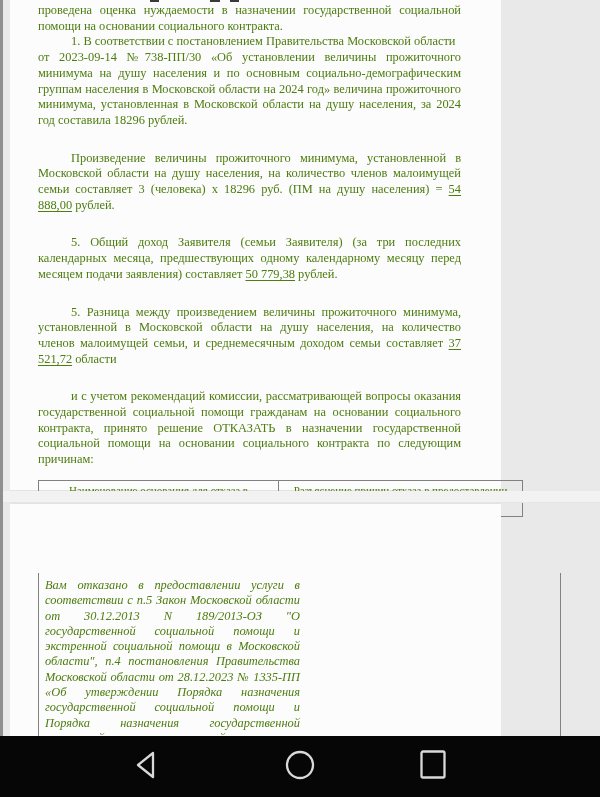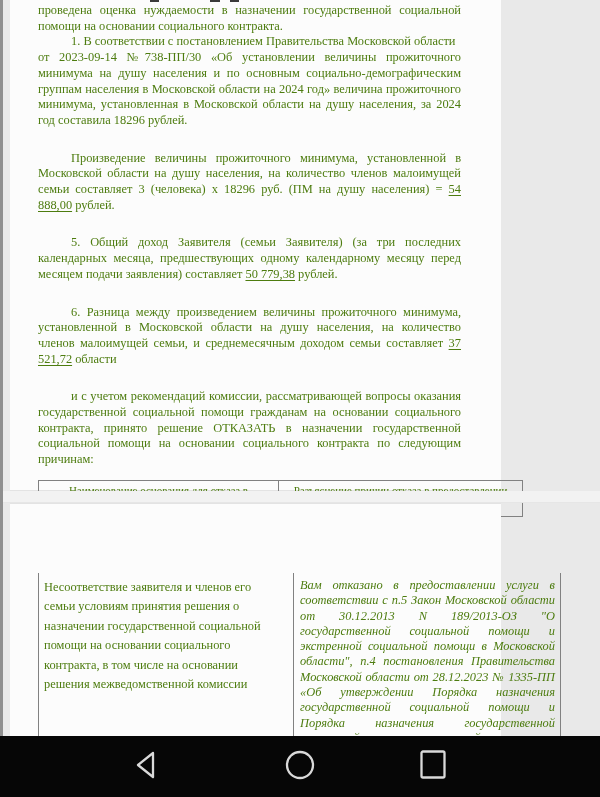--- a/index.html
+++ b/index.html
@@ -53,35 +53,34 @@
         <div class="clip-mark" style="left:200px;width:10px;"></div>
         <div class="clip-mark" style="left:220px;width:9px;"></div>
       </div>
 
       <div class="body-text">
           <p class="jst "><span>проведена оценка нуждаемости в назначении государственной социальной помощи на основании социального контракта.</span></p>
           <p class="ind "><span>1. В соответствии с постановлением Правительства Московской области</span></p>
           <p class="jst "><span>от 2023-09-14 №738-ПП/30 «Об установлении величины прожиточного минимума на душу населения и по основным социально-демографическим группам населения в Московской области на 2024 год» величина прожиточного минимума, установленная в Московской области на душу населения, за 2024 год составила 18296 рублей.</span></p>
           <p class="ind jst gap"><span>Произведение величины прожиточного минимума, установленной в Московской области на душу населения, на количество членов малоимущей семьи составляет 3 (человека) х 18296 руб. (ПМ на душу населения) = </span><span class="u">54 888,00</span><span> рублей.</span></p>
           <p class="ind jst gap"><span>5. Общий доход Заявителя (семьи Заявителя) (за три последних календарных месяца, предшествующих одному календарному месяцу перед месяцем подачи заявления) составляет </span><span class="u">50 779,38</span><span> рублей.</span></p>
-          <p class="ind jst gap"><span>6. Разница между произведением величины прожиточного минимума, установленной в Московской области на душу населения, на количество членов малоимущей семьи, и среднемесячным доходом семьи составляет </span><span class="u">37 521,72</span><span> области</span></p>
+          <p class="ind jst gap"><span>5. Разница между произведением величины прожиточного минимума, установленной в Московской области на душу населения, на количество членов малоимущей семьи, и среднемесячным доходом семьи составляет </span><span class="u">37 521,72</span><span> области</span></p>
           <p class="ind jst gap"><span>и с учетом рекомендаций комиссии, рассматривающей вопросы оказания государственной социальной помощи гражданам на основании социального контракта, принято решение ОТКАЗАТЬ в назначении государственной социальной помощи на основании социального контракта по следующим причинам:</span></p>
         </div>
 
       <div class="hdr-table">
         <div class="hdr-cell c1">Наименование основания для отказа в соответствии с Административным регламентом</div>
         <div class="hdr-cell c2">Разъяснение причин отказа в предоставлении государственной услуги</div>
       </div>
     </div>
 
     <div class="page-gap"></div>
 
     <div class="page page2">
       <div class="row-table">
-        <div class="row-cell reason">Несоответствие заявителя и членов его семьи условиям принятия решения о назначении государственной социальной помощи на основании социального контракта, в том числе на основании решения межведомственной комиссии</div>
         <div class="row-cell explain">Вам отказано в предоставлении услуги в соответствии с п.5 Закон Московской области от 30.12.2013 N 189/2013-ОЗ "О государственной социальной помощи и экстренной социальной помощи в Московской области", п.4 постановления Правительства Московской области от 28.12.2023 № 1335-ПП «Об утверждении Порядка назначения государственной социальной помощи и Порядка назначения государственной социальной помощи, оказываемой на основании социального контракта» по причине</div>
       </div>
     </div>
   </div>
 
   <div class="navbar">
     <button class="nav-btn nav-back">
       <span>
         <svg width="26" height="32" viewBox="0 0 26 32">
           <path d="M21 4 L6 16 L21 28 Z" fill="none" stroke="#d9d9d9" stroke-width="2.3" stroke-linejoin="round"></path>

